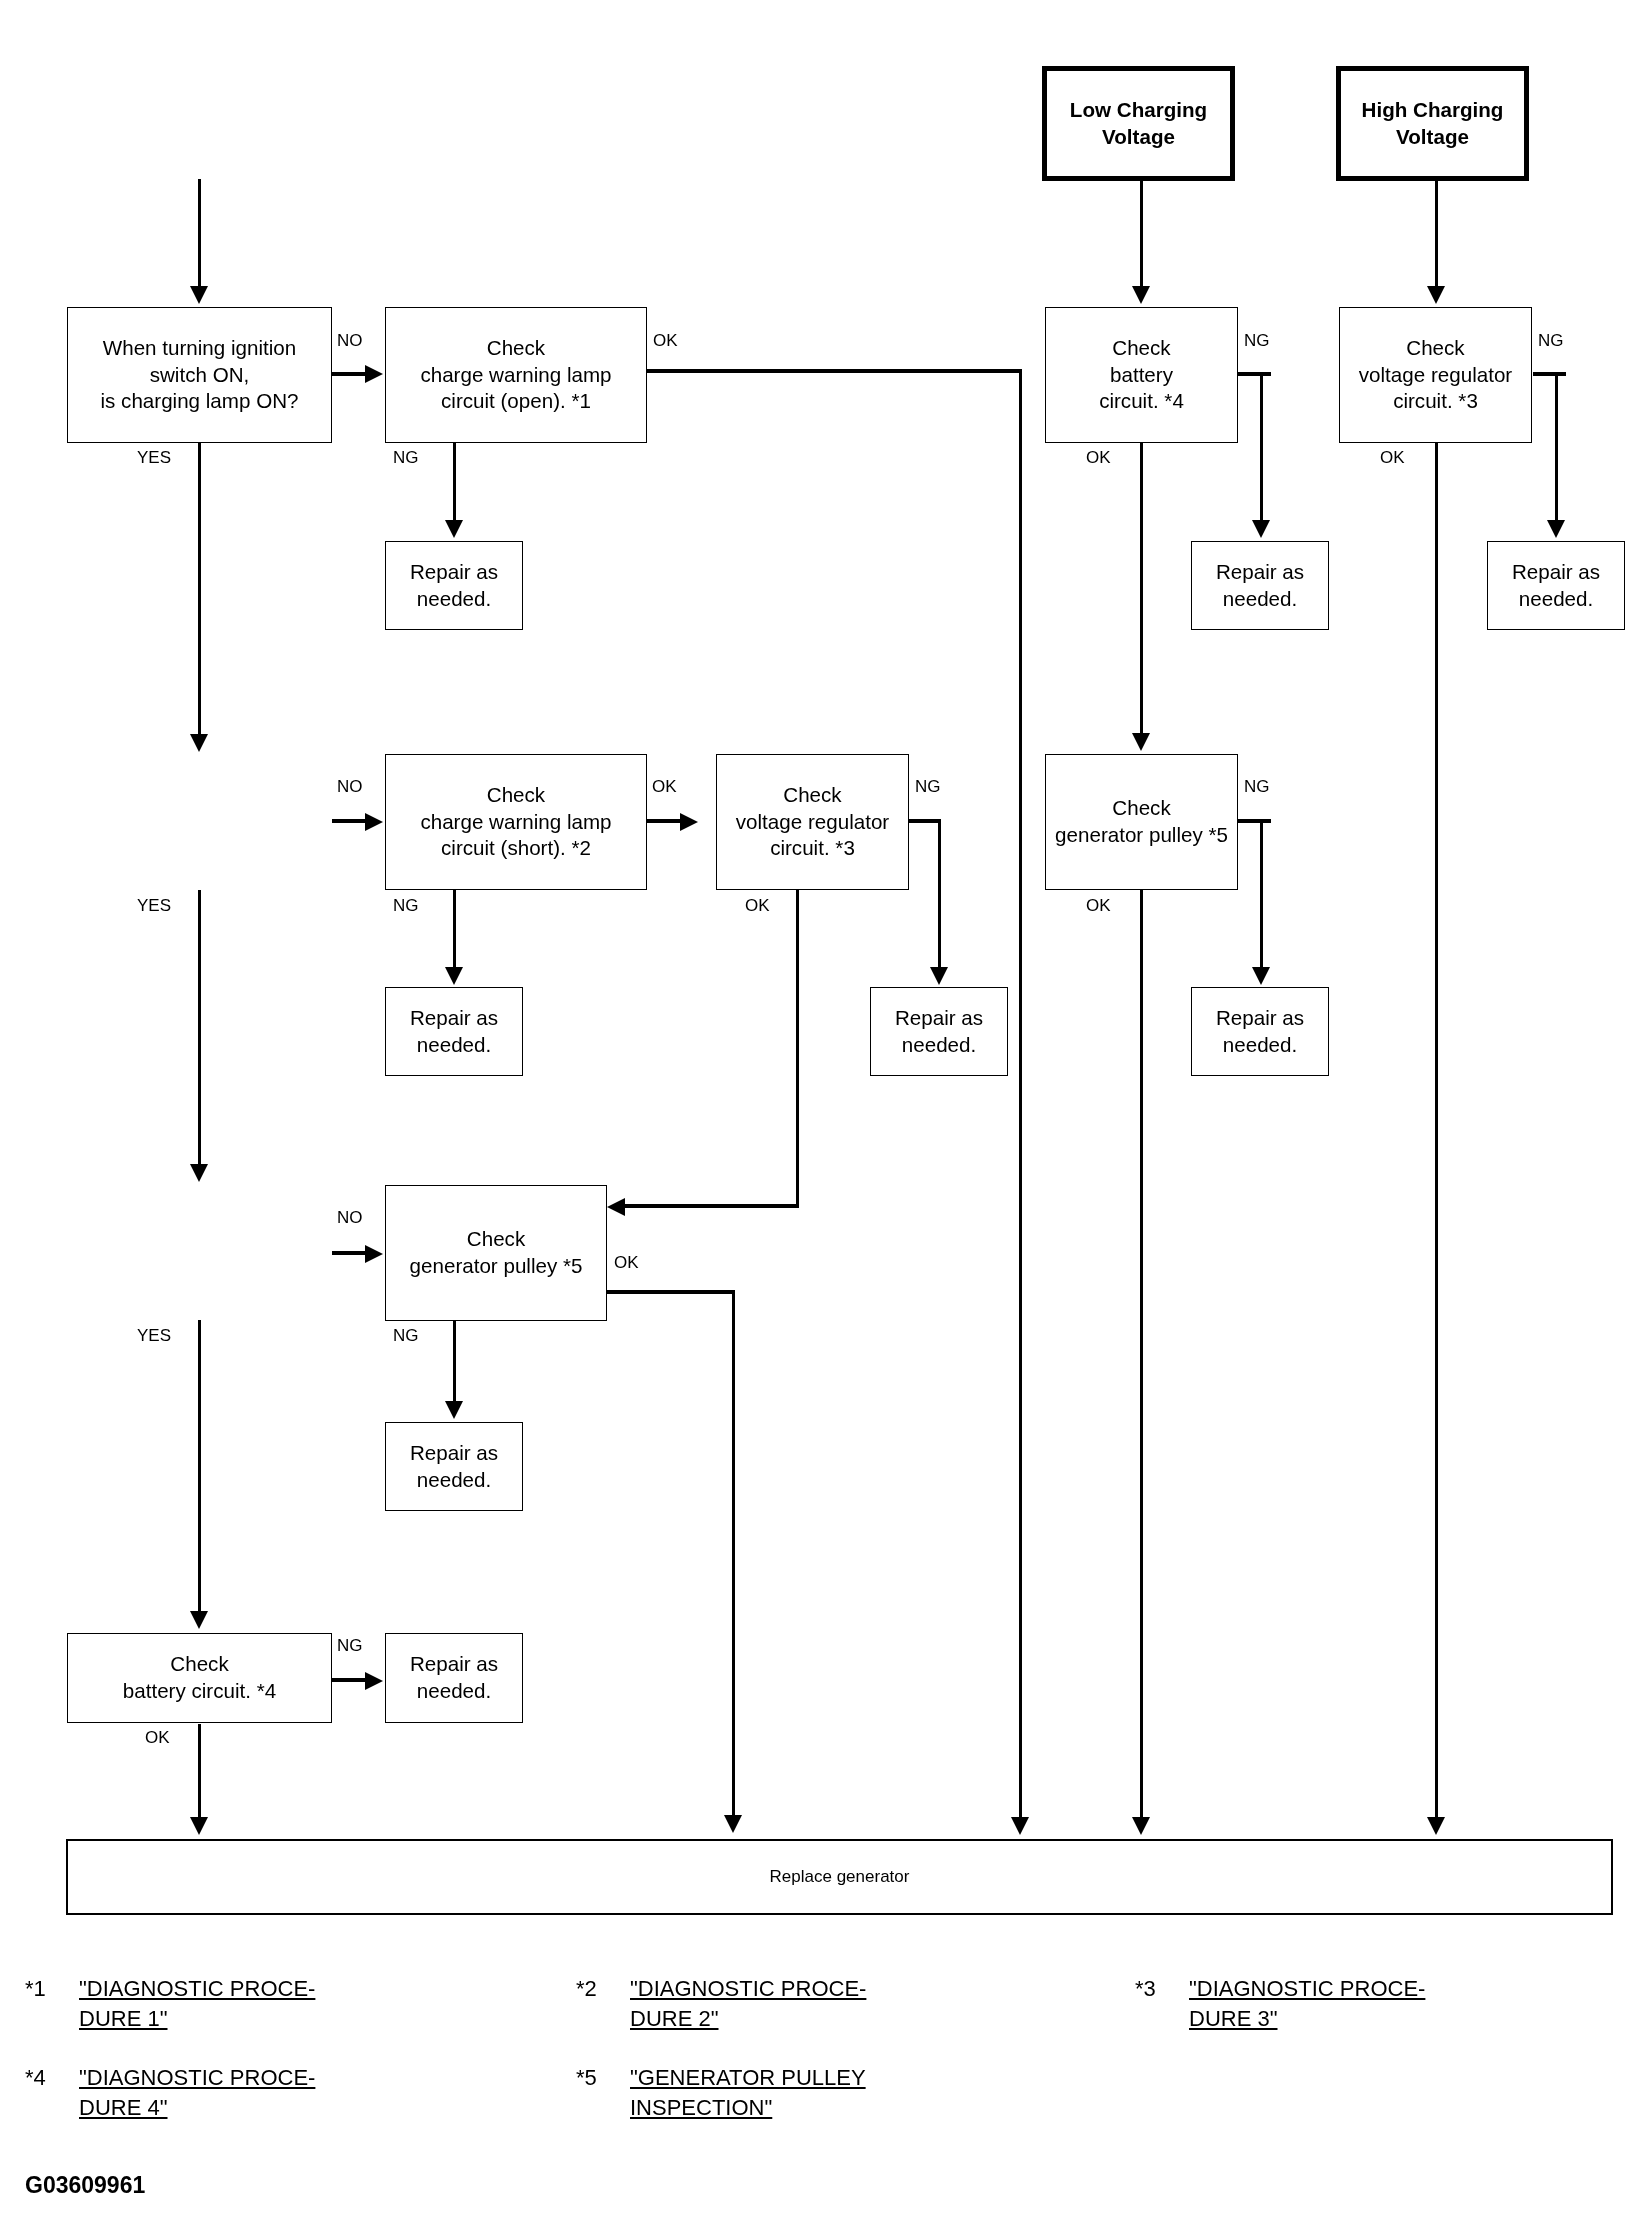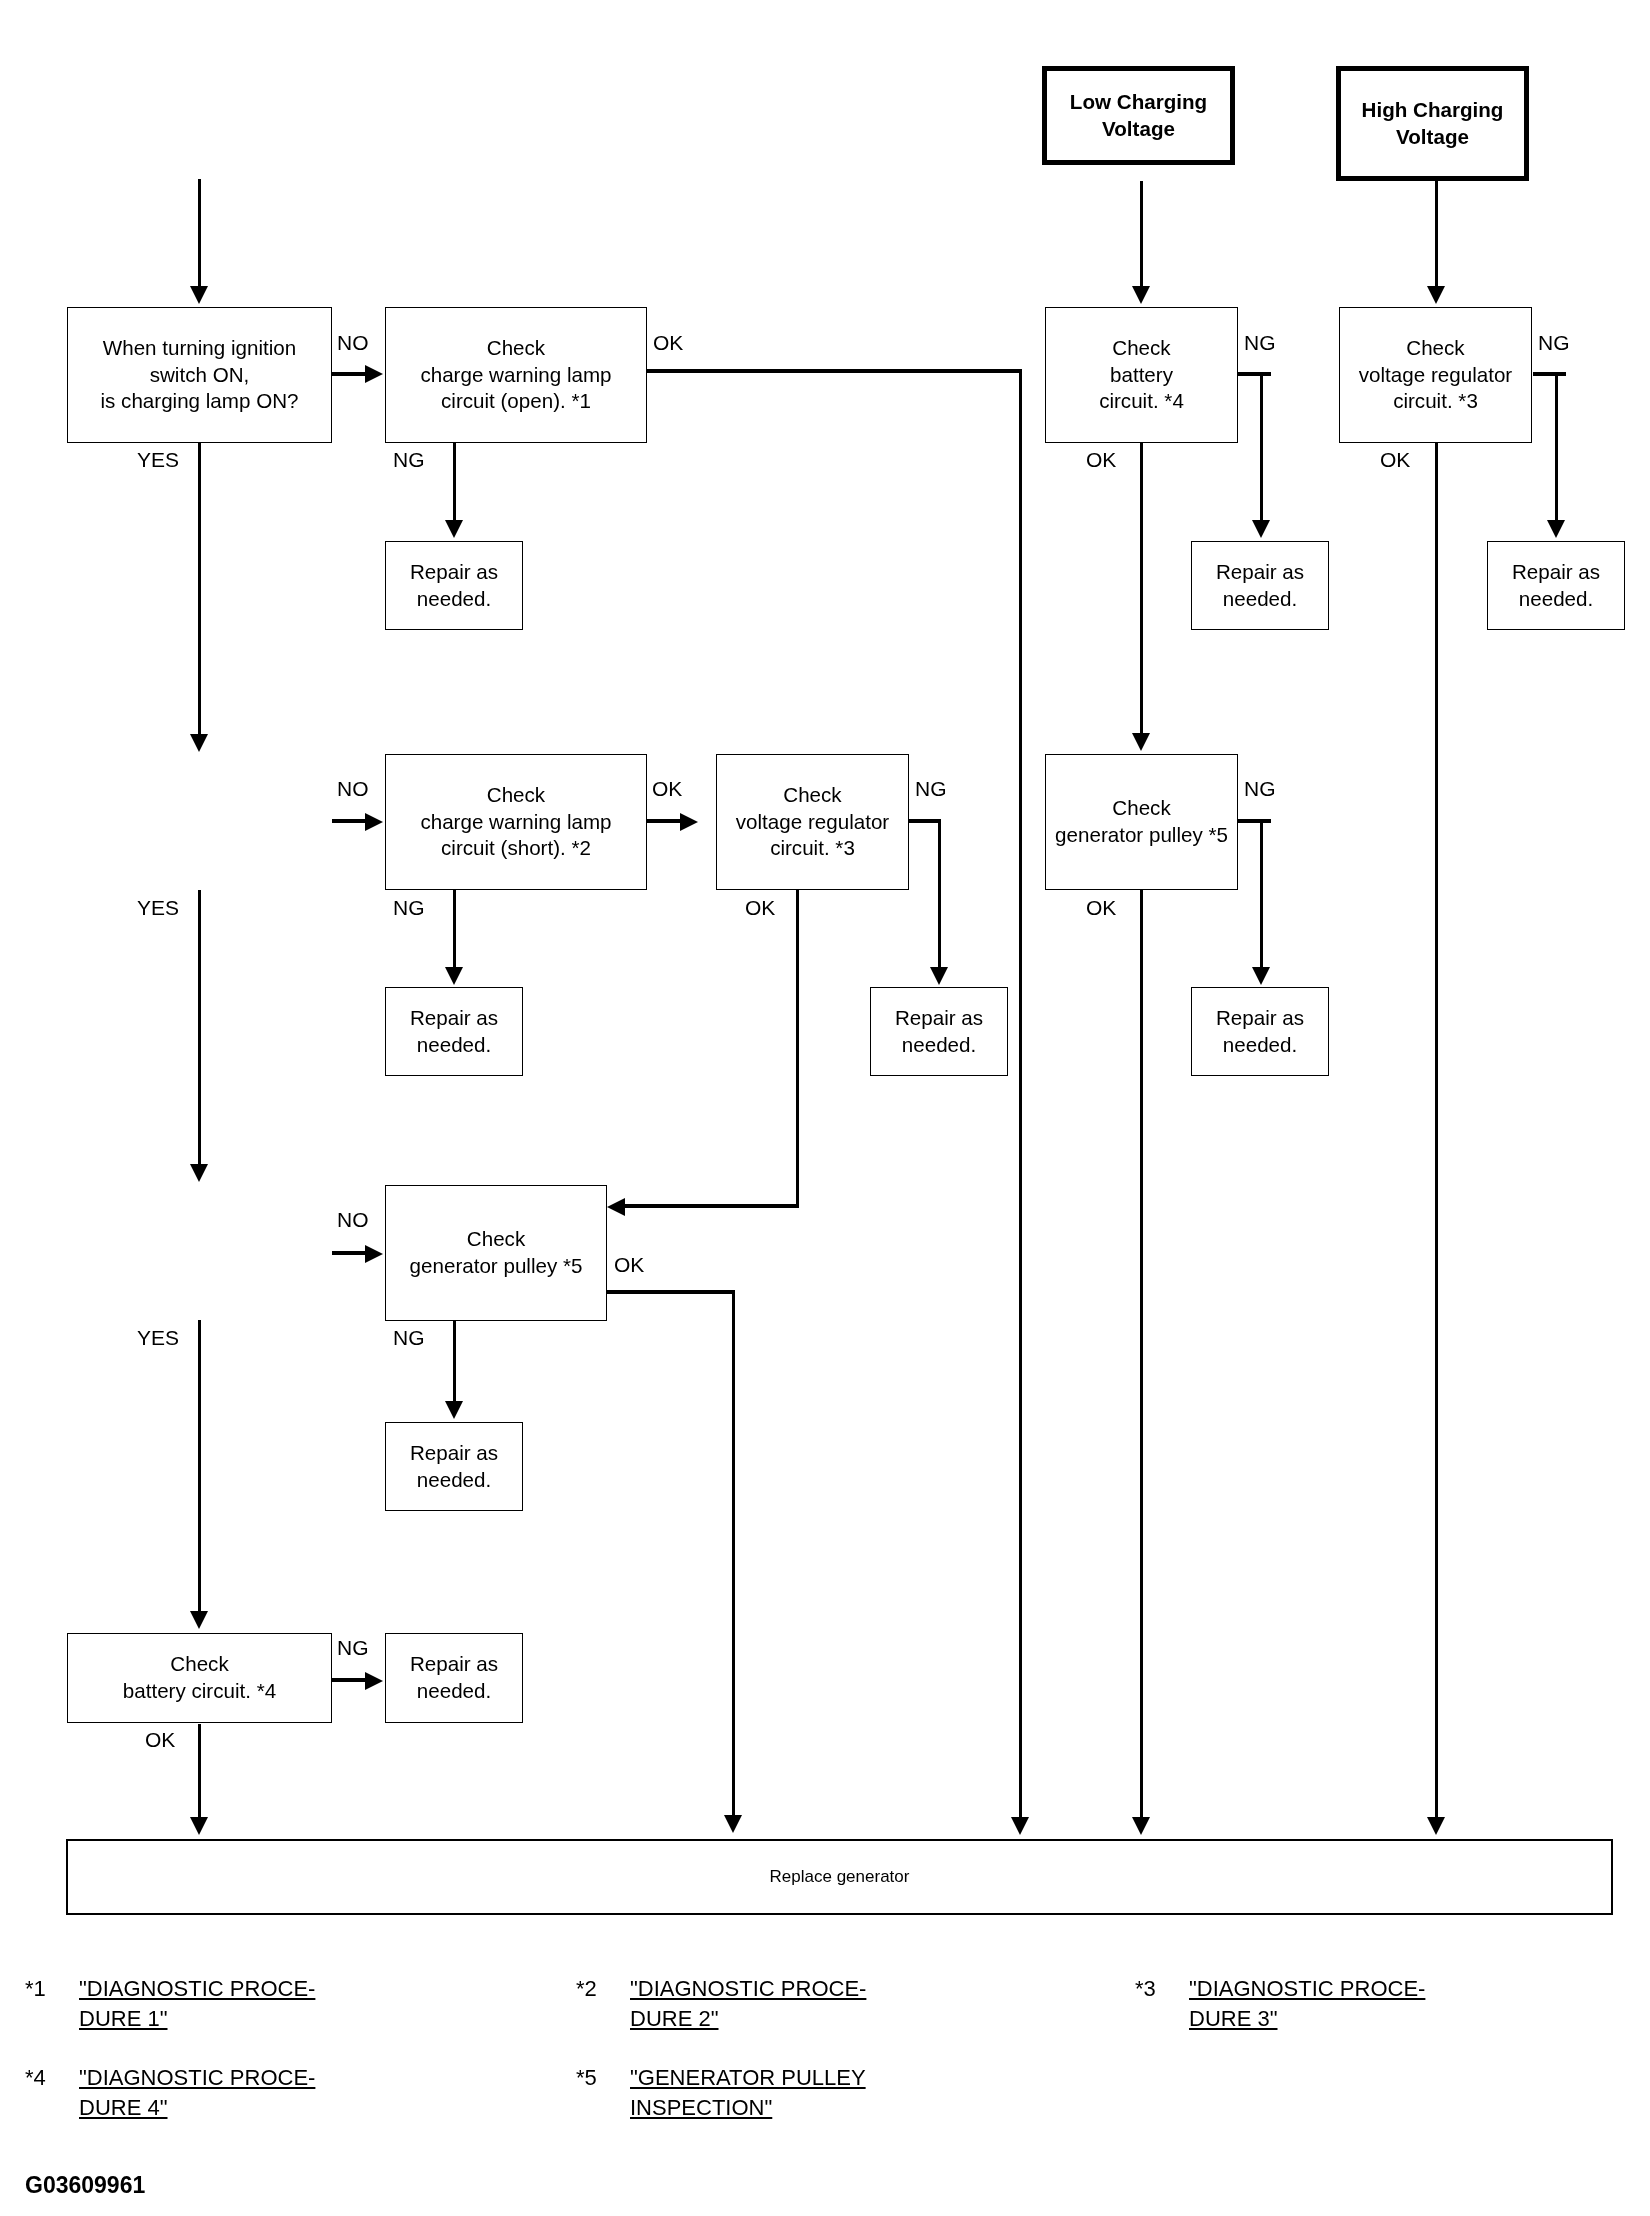--- a/index.html
+++ b/index.html
@@ -22,35 +22,35 @@
 
   
   .arw-d{position:absolute;width:0;height:0;border-left:9px solid transparent;
          border-right:9px solid transparent;border-top:18px solid #000;}
   .arw-r{position:absolute;width:0;height:0;border-top:9px solid transparent;
          border-bottom:9px solid transparent;border-left:18px solid #000;}
   .arw-l{position:absolute;width:0;height:0;border-top:9px solid transparent;
          border-bottom:9px solid transparent;border-right:18px solid #000;}
 
   
-  .elabel{position:absolute;font-size:21px;line-height:1;white-space:nowrap;}
+  .elabel{position:absolute;font-size:17px;line-height:1;white-space:nowrap;}
 
   
   .fn{position:absolute;font-size:22px;line-height:1.38;}
   .fn .num{position:absolute;left:0;top:0;}
   .fn .lnk{position:absolute;left:54px;top:0;text-decoration:underline;width:346px;}
   .imgid{position:absolute;font-size:23px;font-weight:bold;}
 </style>
 </head>
 <body>
 
 <div id="page">
 
 
-  <div class="box heavy" style="left:1042px;top:66px;width:193px;height:99px;">
+  <div class="box heavy" style="left:1042px;top:66px;width:193px;height:115px;">
     <span style="white-space:pre-line;">Low Charging
 Voltage</span>
   </div>
 
   <div class="box heavy" style="left:1336px;top:66px;width:193px;height:115px;">
     <span style="white-space:pre-line;">High Charging
 Voltage</span>
   </div>
 
   <div class="box" style="left:67px;top:307px;width:265px;height:136px;">

